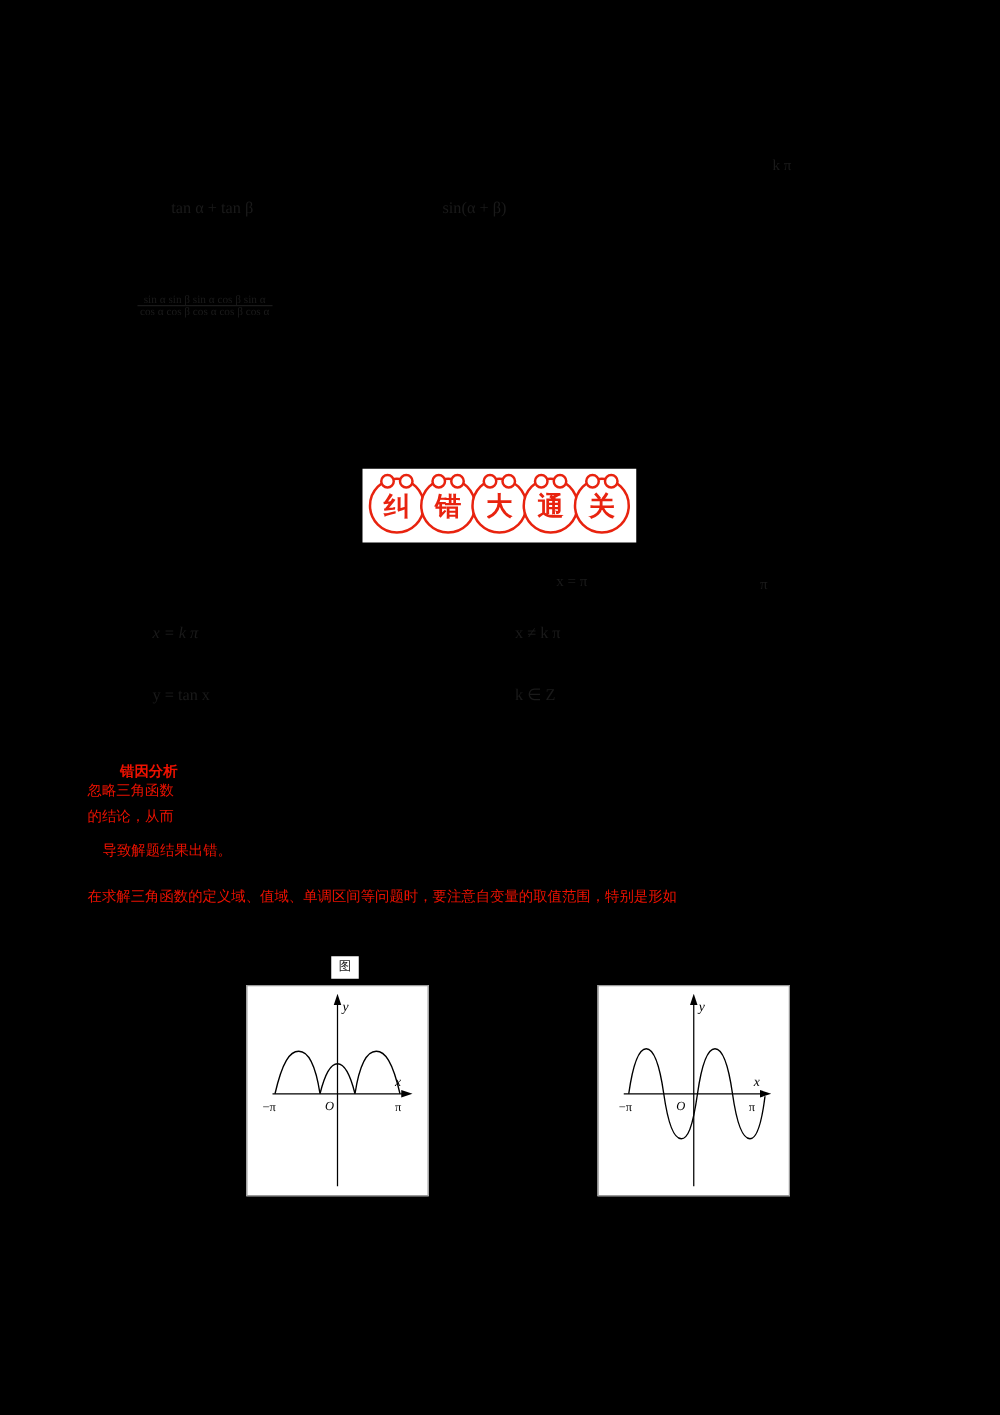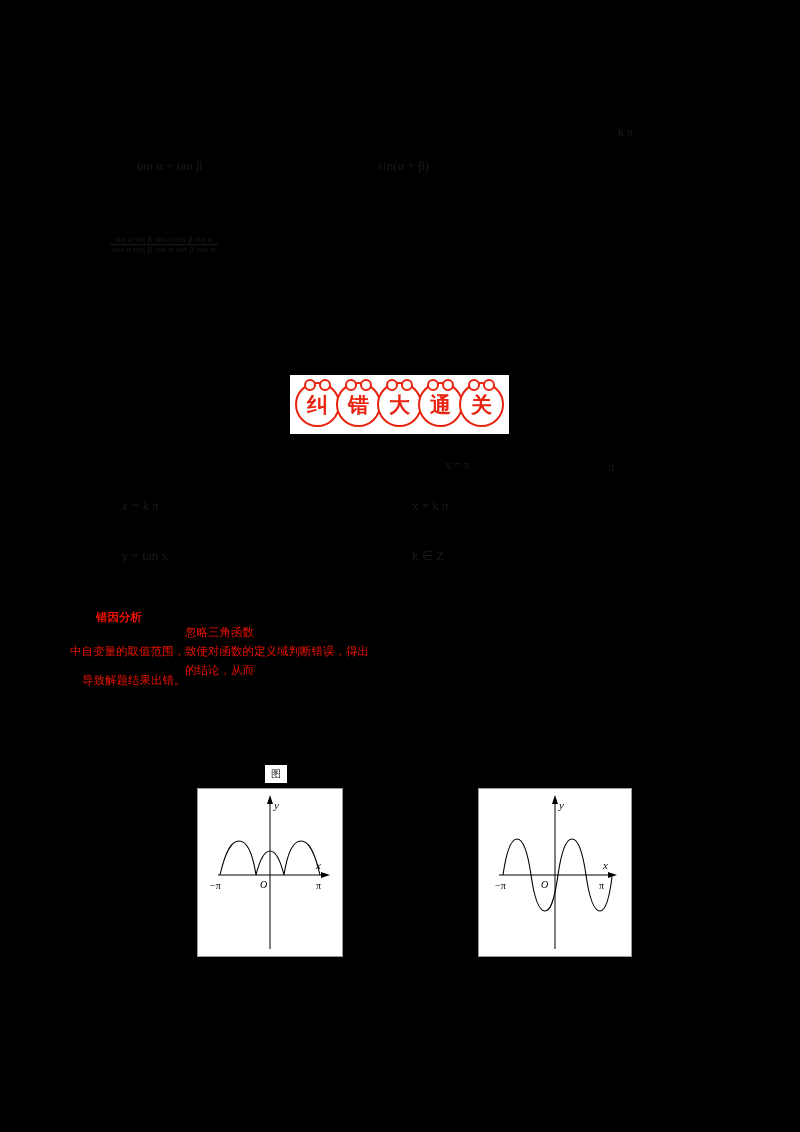--- a/index.html
+++ b/index.html
@@ -100,21 +100,21 @@
   }
   .fig svg { display: block; }
 </style>
 </head>
 <body>
 
 <div class="page">
 
   <div class="abs dark-text" style="left:137px; top:158px; font-size:13px;">tan α + tan β</div>
 
-  <div class="abs dark-text" style="left:378px; top:158px; font-size:13px;">sin(α + β)</div>
+  <div class="abs dark-text" style="left:354px; top:158px; font-size:13px;">sin(α + β)</div>
 
   <div class="abs dark-text" style="left:618px; top:125px; font-size:12px;">k π</div>
 
   <div class="abs dark-text" style="left:110px; top:235px; font-size:12px;">
     <span class="frac">
       <span class="num" style="font-size:9px;">sin α      sin β      sin α cos β      sin α</span>
       <span class="den" style="font-size:9px;">cos α      cos β      cos α cos β      cos α</span>
     </span>
   </div>
 
@@ -133,27 +133,27 @@
   <div class="abs dark-text" style="left:122px; top:548px; font-size:13px;">y = tan x</div>
 
   <div class="abs dark-text" style="left:412px; top:498px; font-size:13px;">x ≠ k π</div>
   <div class="abs dark-text" style="left:412px; top:548px; font-size:13px;">k ∈ Z</div>
 
   <div class="abs red red-b" style="left:96px; top:610px;text-align:center;">错因分析</div>
 
   <div class="abs" style="left:70px; top:625px; display:flex; align-items:center; gap:2px;flex-direction:column;">
     <span class="red">忽略三角函数</span>
     <span class="red" style="display:inline-block;width:52px;"></span>
-    <span class="red">中自变量的取值范围，致使对函数的定义域判断错误，得出</span>
     <span class="red" style="display:inline-block;width:44px;"></span>
     <span class="red">的结论，从而</span>
   </div>
 
   <div class="abs red" style="left:70px; top:673px;margin-left:12px;">导致解题结果出错。</div>
 
+  <div class="abs red" style="left:70px; top:710px;">在求解三角函数的定义域、值域、单调区间等问题时，要注意自变量的取值范围，特别是形如</div>
 
 
   <div class="abs" style="left:265px; top:765px; width:22px; height:18px; background:#ffffff; color:#222; font-size:10px; text-align:center; line-height:18px;">图</div>
 
   <div class="fig" style="left:197px; top:788px; width:144px; height:167px;">
     <svg width="144" height="167" viewBox="0 0 144 167">
 
       <line x1="72" y1="12" x2="72" y2="160" stroke="#000" stroke-width="1"></line>
       <polygon points="72,6 69,15 75,15" fill="#000"></polygon>
 

